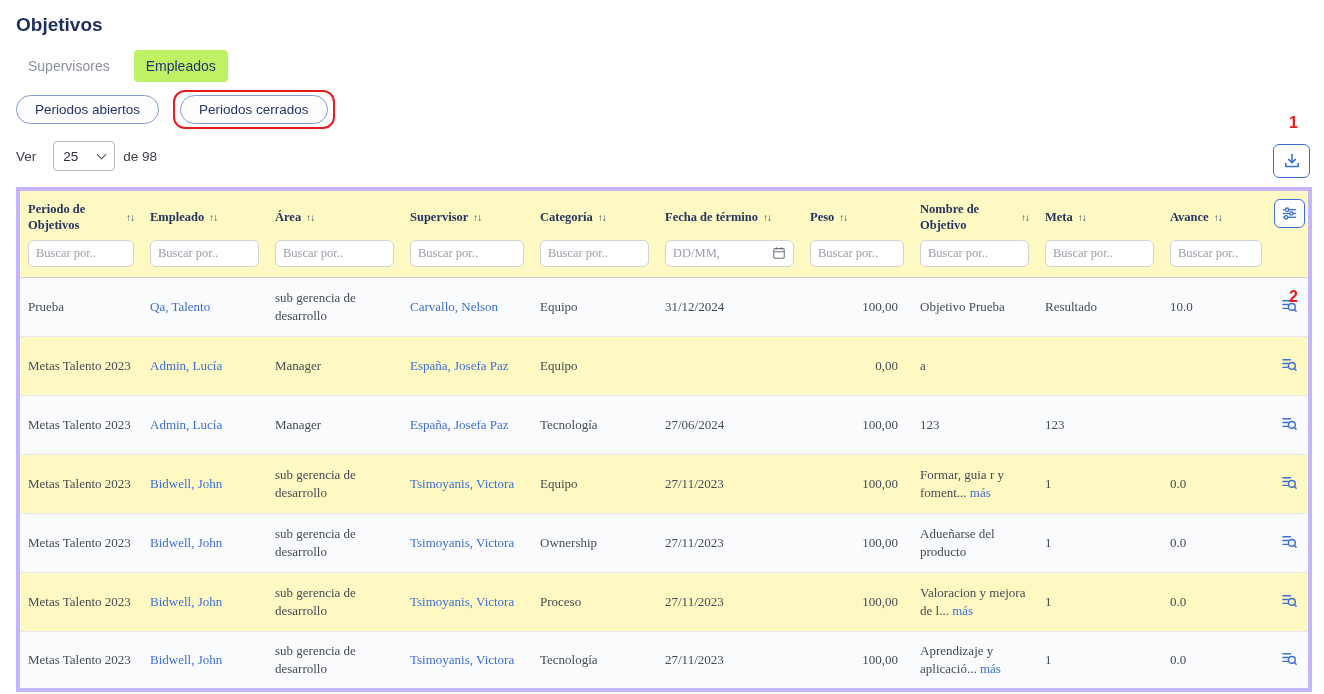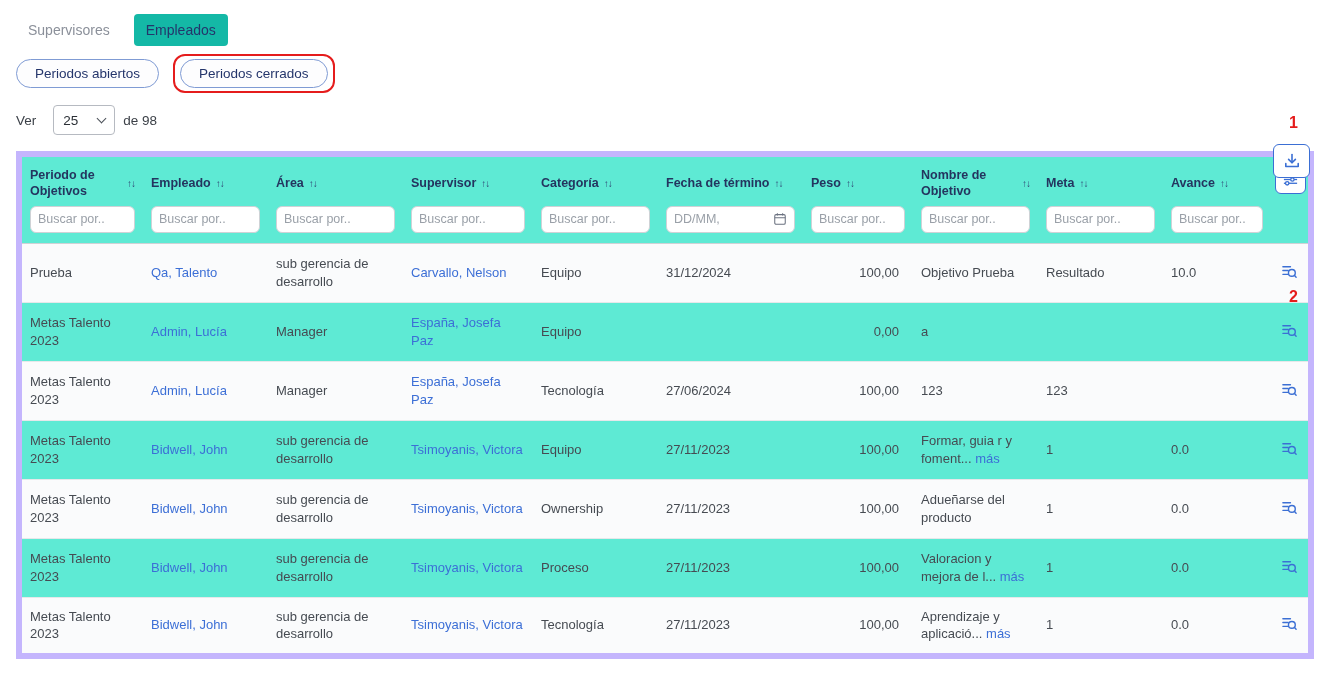--- a/index.html
+++ b/index.html
@@ -4,21 +4,21 @@
 <style>
   * { margin:0; padding:0; box-sizing:border-box; }
   html,body { width:1324px; height:694px; overflow:hidden; background:#fff;
               font-family:"Liberation Sans", sans-serif; }
   .page { position:relative; width:1324px; height:694px; padding:0 16px; overflow:hidden; }
 
   .title { color:#1d2f5f; font-size:19px; font-weight:bold; padding-top:14px; }
 
   .tabs { display:flex; gap:12px; margin-top:14px; align-items:center; }
   .tab { font-size:14px; color:#8b909a; padding:8px 12px; border-radius:4px; cursor:pointer; }
-  .tab.active { color:#24356b; background:#14b8a6;text-align:right; }
+  .tab.active { color:#24356b; background:#bef264;text-align:right; }
 
   .pills { display:flex; align-items:center; gap:14px; margin-top:8px; }
   .pill { font-family:inherit; font-size:13.5px; color:#24356b; background:#fdfdfe;
           border:1px solid #7f9bd4; border-radius:16px; padding:6px 18px; cursor:pointer; }
   .annot-box { display:inline-block; border:2px solid #e51c1c; padding:3px 5px; border-radius:12px; }
 
   .toolbar { display:flex; align-items:center; gap:8px; margin-top:12px; font-size:13.5px; color:#3c4148; }
   .select { display:flex; align-items:center; justify-content:space-between; width:62px; height:30px;
             border:1px solid #b6bac1; border-radius:4px; padding:0 9px; cursor:pointer; color:#2b3036; background:#fff;margin-left:9px; }
   .chev { width:7px; height:7px; border-right:1.6px solid #4b5058; border-bottom:1.6px solid #4b5058;
@@ -26,21 +26,21 @@
 
   .download-btn { position:absolute; top:144px; right:14px; width:37px; height:34px;
                   border:1px solid #3b6fd4; border-radius:6px; background:#fff;
                   display:flex; align-items:center; justify-content:center; cursor:pointer; }
 
   .annot-marker { position:absolute; color:#e51c1c; font-weight:bold; font-size:16px; }
   .annot-1 { top:114px; right:26px; }
   .annot-2 { top:288px; right:26px; }
 
   .table-wrap { margin-top:16px; }
-  table { width:1292px; border-collapse:collapse; table-layout:fixed; border:6px solid #c4b5fd; background:#5eead4; }
+  table { width:1292px; border-collapse:collapse; table-layout:fixed; border:4px solid #c4b5fd; background:#fef9c3;font-family:Liberation Serif, serif; }
 
   thead th { text-align:left; vertical-align:middle; padding:10px 8px 2px 8px; color:#24355f; font-size:12.5px; }
   .th-wrap { display:flex; align-items:center; gap:5px; }
   .th-label { line-height:1.3; }
   .sort { color:#2e4472; font-size:10px; letter-spacing:-1px; white-space:nowrap; cursor:pointer; }
 
   .filter-cell { padding:4px 8px 10px 8px; }
   tr.filter-row td { border-bottom:1px solid #cfd2d6;margin-left:24px; }
   .filter-box { display:flex; align-items:center; height:27px; border:1px solid #cfd2d6;
                 border-radius:6px; padding:0 7px; background:#fff; overflow:hidden; }
@@ -58,20 +58,21 @@
   th.act, td.act { text-align:center; padding:6px 4px; }
   .tune-btn { width:31px; height:29px; border:1px solid #3b6fd4; border-radius:6px; background:#fff;
               display:inline-flex; align-items:center; justify-content:center; cursor:pointer; }
   .row-btn { background:none; border:none; cursor:pointer; display:inline-flex; padding:2px; }
 </style>
 </head>
 <body>
 
 <div class="page">
 
+  <h1 class="title">Objetivos</h1>
 
   <div class="tabs">
     <div class="tab">Supervisores</div>
     <div class="tab active">Empleados</div>
   </div>
 
   <div class="pills">
     <button class="pill">Periodos abiertos</button>
     <span class="annot-box">
       <button class="pill">Periodos cerrados</button>

